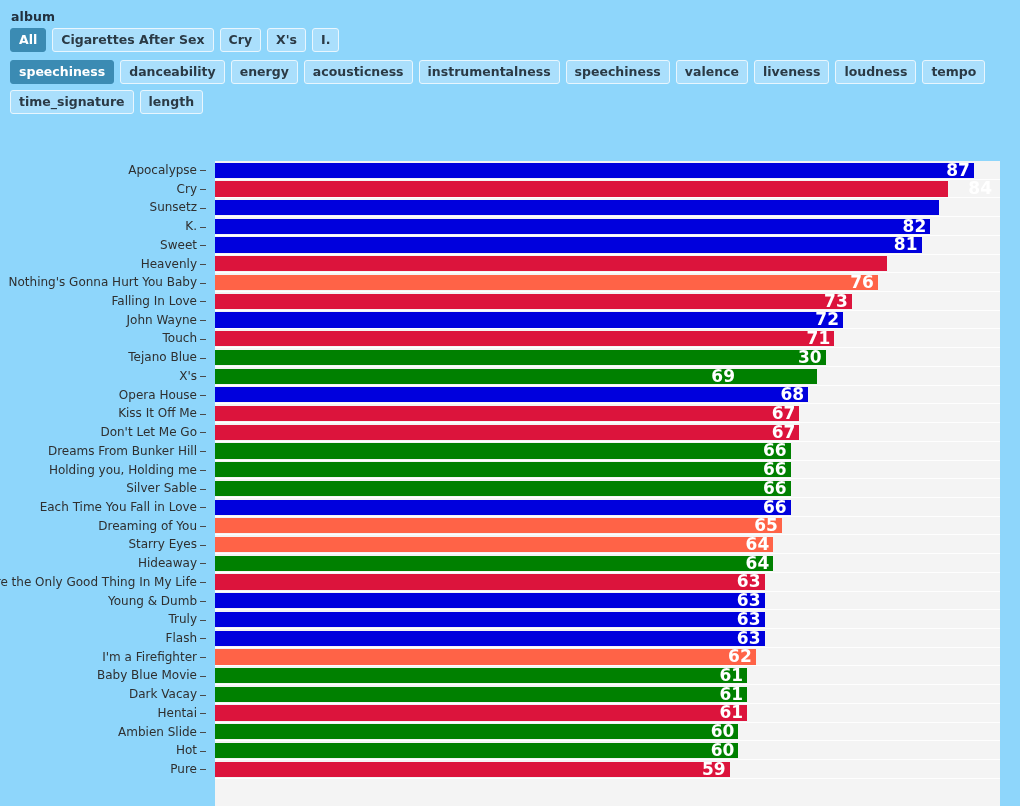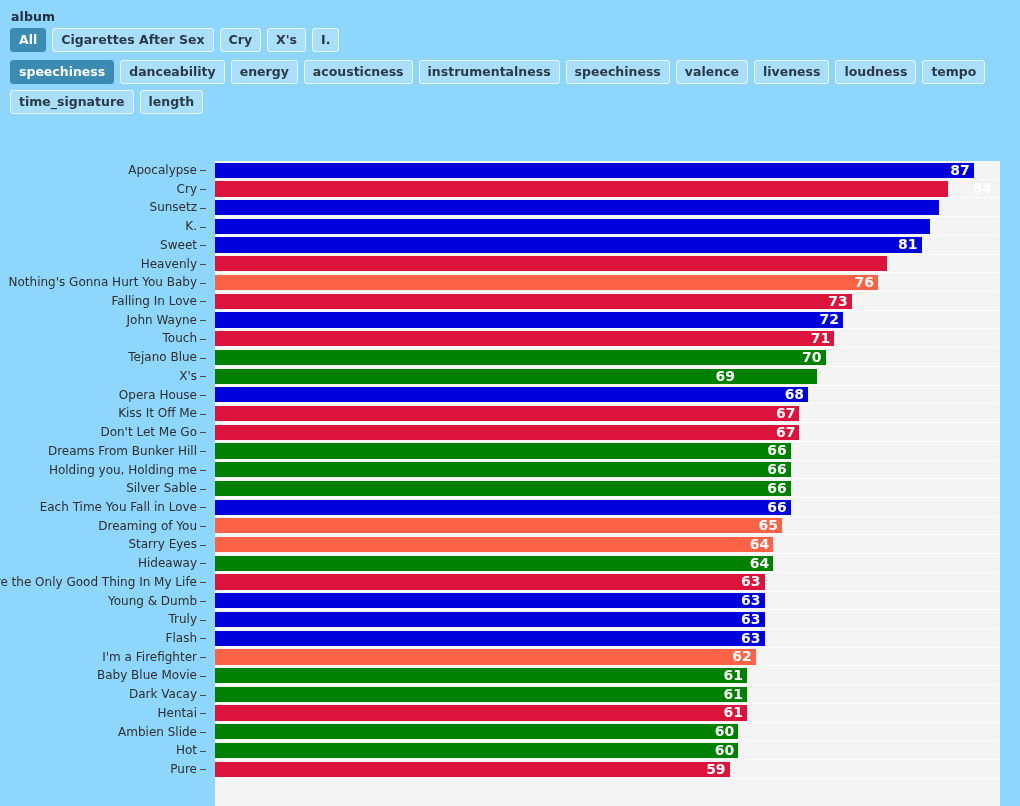--- a/index.html
+++ b/index.html
@@ -63,21 +63,21 @@
   }
 
   .bar-row { position: absolute; left: 0; width: 785px; height: 18.72px; }
   .bar {
     position: absolute; left: 0; top: 1.6px; height: 15.2px;
     border-radius: 0;
   }
   .bar-value {
     position: absolute;
     top: 1.6px; height: 15.2px; line-height: 15.6px;
-    font-size: 14px; font-weight: bold; color: #ffffff;
+    font-size: 17px; font-weight: bold; color: #ffffff;
     padding-right: 4px;
     text-align: right;
     white-space: nowrap;
   }
   #ylabels { position: absolute; left: 0; top: 21px; width: 206px; height: 732px; }
   .yl {
     position: absolute; right: 9px; width: 300px;
     text-align: right;
     font-size: 12px; color: #2f2f2f;
     height: 18.72px; line-height: 18.72px;
@@ -133,20 +133,21 @@
           <div class="bar" style="width: 732.667px; background: rgb(220, 20, 60);"></div>
           <div class="bar-value" style="left: 0px; width: 781px;">84</div>
         </div>
         <div class="gridline-h" style="top: 55.16px;"></div>
         <div class="bar-row" style="top: 37.44px;">
           <div class="bar" style="width: 723.944px; background: rgb(0, 0, 221);"></div>
         </div>
         <div class="gridline-h" style="top: 73.88px;"></div>
         <div class="bar-row" style="top: 56.16px;">
           <div class="bar" style="width: 715.222px; background: rgb(0, 0, 221);"></div>
+          <div class="bar-value" style="left: 0px; width: 715.222px;">82</div>
         </div>
         <div class="gridline-h" style="top: 92.6px;"></div>
         <div class="bar-row" style="top: 74.88px;">
           <div class="bar" style="width: 706.5px; background: rgb(0, 0, 221);"></div>
           <div class="bar-value" style="left: 0px; width: 706.5px;">81</div>
         </div>
         <div class="gridline-h" style="top: 111.32px;"></div>
         <div class="bar-row" style="top: 93.6px;">
           <div class="bar" style="width: 671.611px; background: rgb(220, 20, 60);"></div>
         </div>
@@ -166,21 +167,21 @@
           <div class="bar-value" style="left: 0px; width: 628px;">72</div>
         </div>
         <div class="gridline-h" style="top: 186.2px;"></div>
         <div class="bar-row" style="top: 168.48px;">
           <div class="bar" style="width: 619.278px; background: rgb(220, 20, 60);"></div>
           <div class="bar-value" style="left: 0px; width: 619.278px;">71</div>
         </div>
         <div class="gridline-h" style="top: 204.92px;"></div>
         <div class="bar-row" style="top: 187.2px;">
           <div class="bar" style="width: 610.556px; background: rgb(0, 128, 0);"></div>
-          <div class="bar-value" style="left: 0px; width: 610.556px;">70</div>
+          <div class="bar-value" style="left: 0px; width: 610.556px;">30</div>
         </div>
         <div class="gridline-h" style="top: 223.64px;"></div>
         <div class="bar-row" style="top: 205.92px;">
           <div class="bar" style="width: 601.833px; background: rgb(0, 128, 0);"></div>
           <div class="bar-value" style="left: 0px; width: 524px;">69</div>
         </div>
         <div class="gridline-h" style="top: 242.36px;"></div>
         <div class="bar-row" style="top: 224.64px;">
           <div class="bar" style="width: 593.111px; background: rgb(0, 0, 221);"></div>
           <div class="bar-value" style="left: 0px; width: 593.111px;">68</div>

